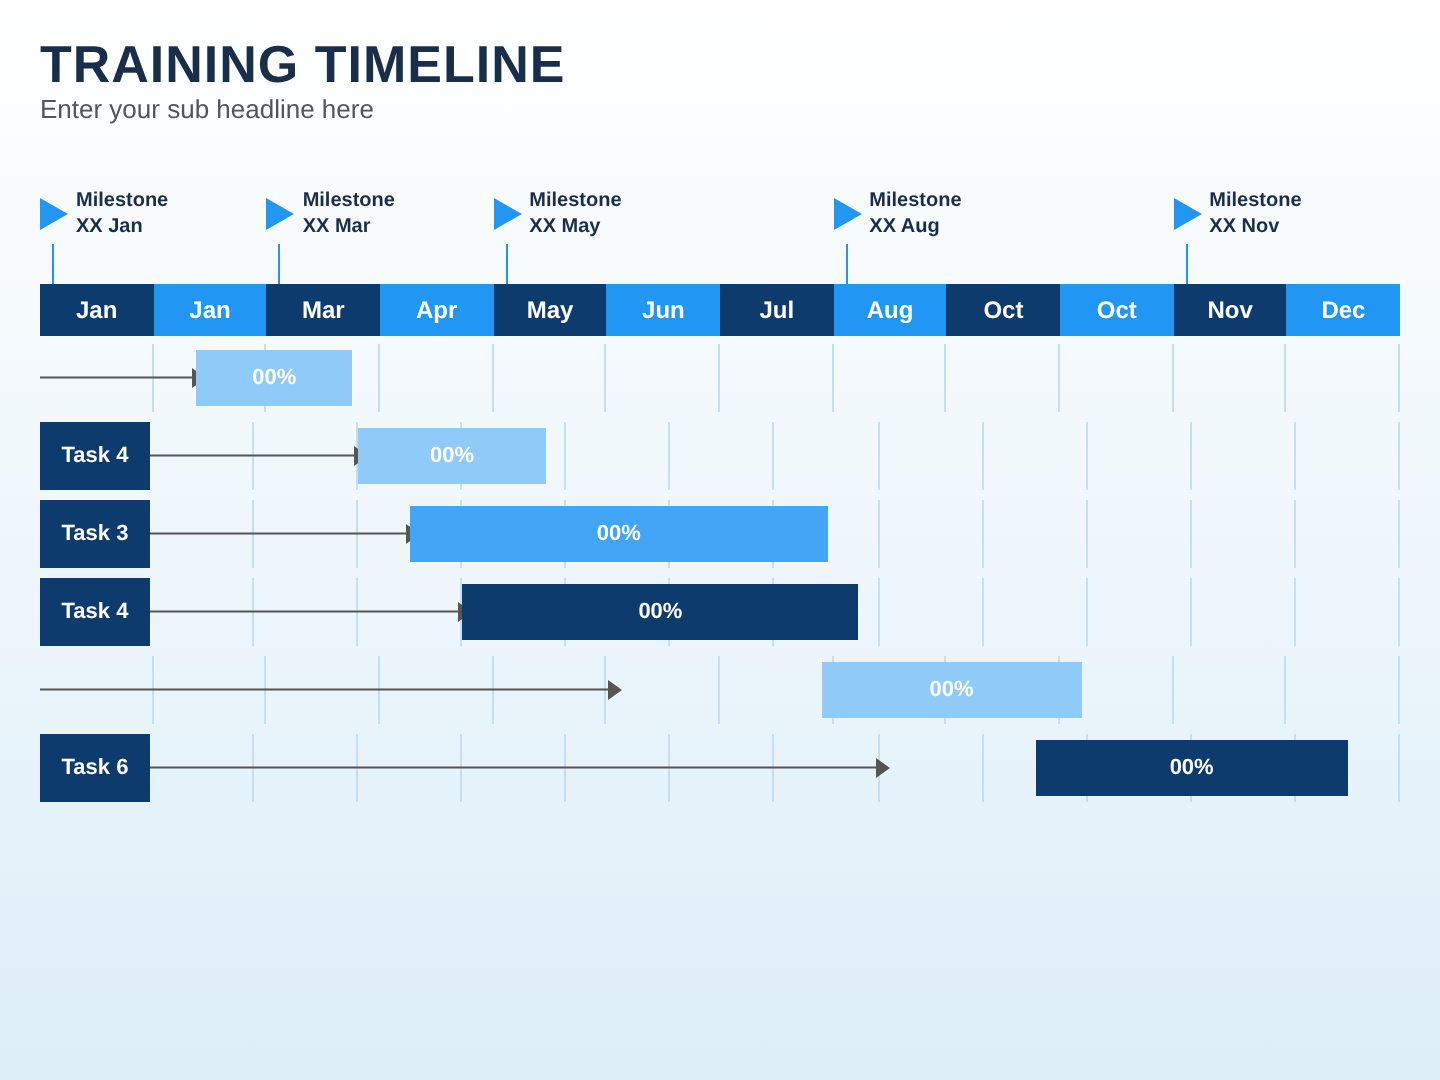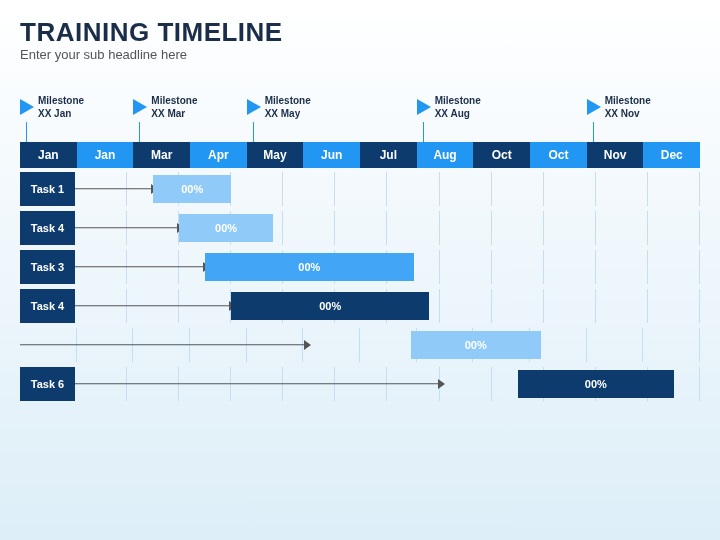--- a/index.html
+++ b/index.html
@@ -245,21 +245,20 @@
       <div class="month-cell month-dark">Jul</div>
       <div class="month-cell month-light">Aug</div>
       <div class="month-cell month-dark">Oct</div>
       <div class="month-cell month-light">Oct</div>
       <div class="month-cell month-dark">Nov</div>
       <div class="month-cell month-light">Dec</div>
     </div>
 
   <div class="tasks-area" id="tasks-area">
   <div class="task-row">
-        <div class="task-label">Task 1</div>
         <div class="task-line-area">
           <div class="gantt-grid">
             <div class="gantt-col"></div>
             <div class="gantt-col"></div>
             <div class="gantt-col"></div>
             <div class="gantt-col"></div>
             <div class="gantt-col"></div>
             <div class="gantt-col"></div>
             <div class="gantt-col"></div>
             <div class="gantt-col"></div>

